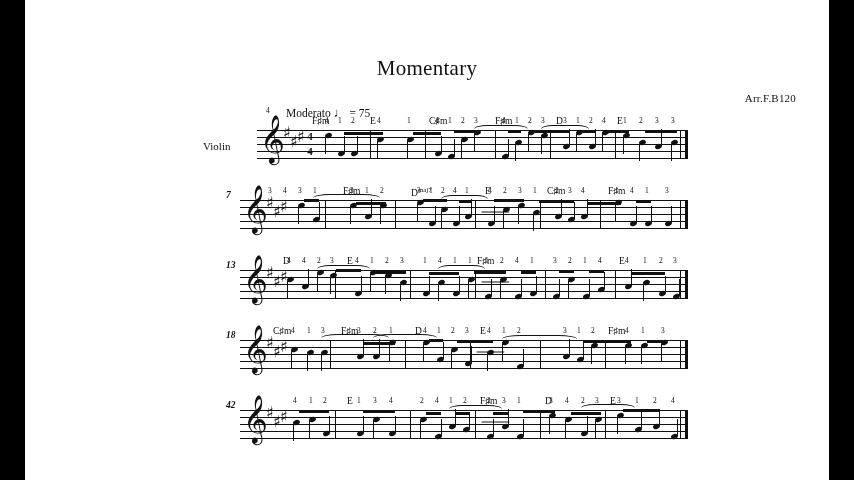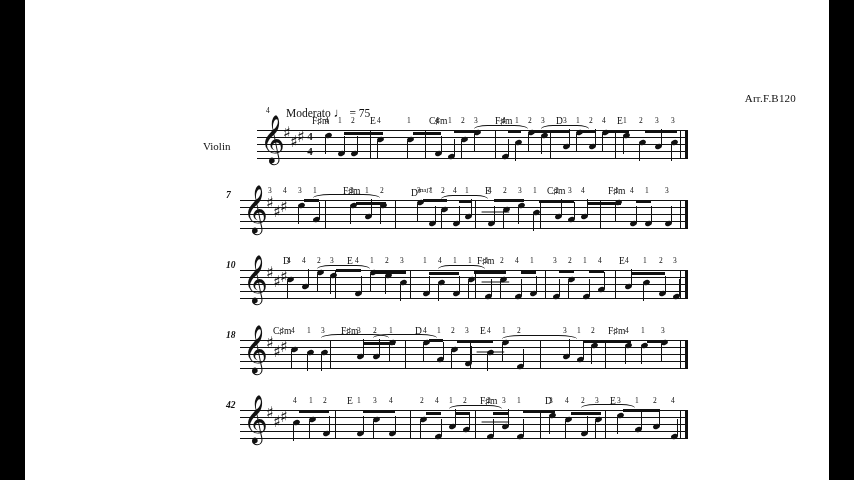--- a/index.html
+++ b/index.html
@@ -173,20 +173,21 @@
     line-height: 1;
     color: #111;
     font-family: "DejaVu Sans", sans-serif;
   }
 </style>
 </head>
 <body>
 
 <div id="page">
 
+  <div class="title">Momentary</div>
   <div class="arranger">Arr.F.B120</div>
 
   <div class="tempo">
     <span>Moderato</span>
     <span class="note-glyph">♩</span>
     <span>= 75</span>
   </div>
 
   <div class="instrument">Violin</div>
 
@@ -396,21 +397,21 @@
         <div class="rest" style="left: 456px; top: 4px;">⸺</div>
       </div>
       <div class="system" style="top: 270px;">
         <div class="staff" style="left: 215px; width: 445px;">
           <div class="line"></div>
           <div class="line"></div>
           <div class="line"></div>
           <div class="line"></div>
           <div class="line"></div>
         </div>
-        <div class="measure-num" style="left: 201px; top: -10px;">10</div>
+        <div class="measure-num" style="left: 201px; top: -10px;">13</div>
         <div class="clef" style="left: 218px;">𝄞</div>
         <div class="keysig" style="left: 241px; top: -5px;">♯</div>
         <div class="keysig" style="left: 248px; top: 4px;">♯</div>
         <div class="keysig" style="left: 255px; top: -1.5px;">♯</div>
         <div class="barline" style="left: 310px;"></div>
         <div class="barline" style="left: 385px;"></div>
         <div class="barline" style="left: 450px;"></div>
         <div class="barline" style="left: 520px;"></div>
         <div class="barline" style="left: 590px;"></div>
         <div class="barline final" style="left: 660px;"></div>

